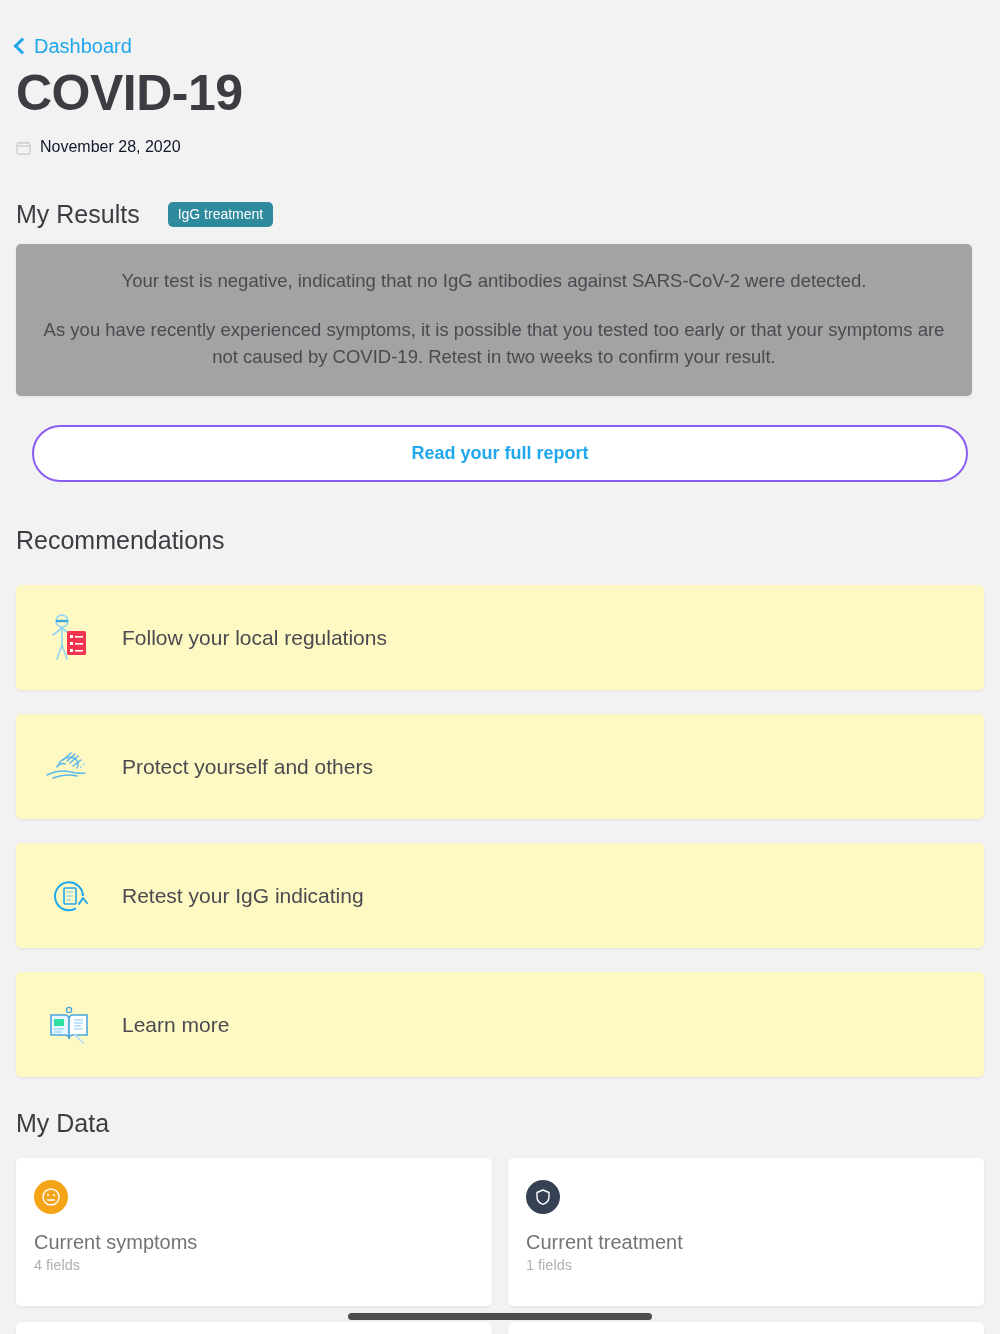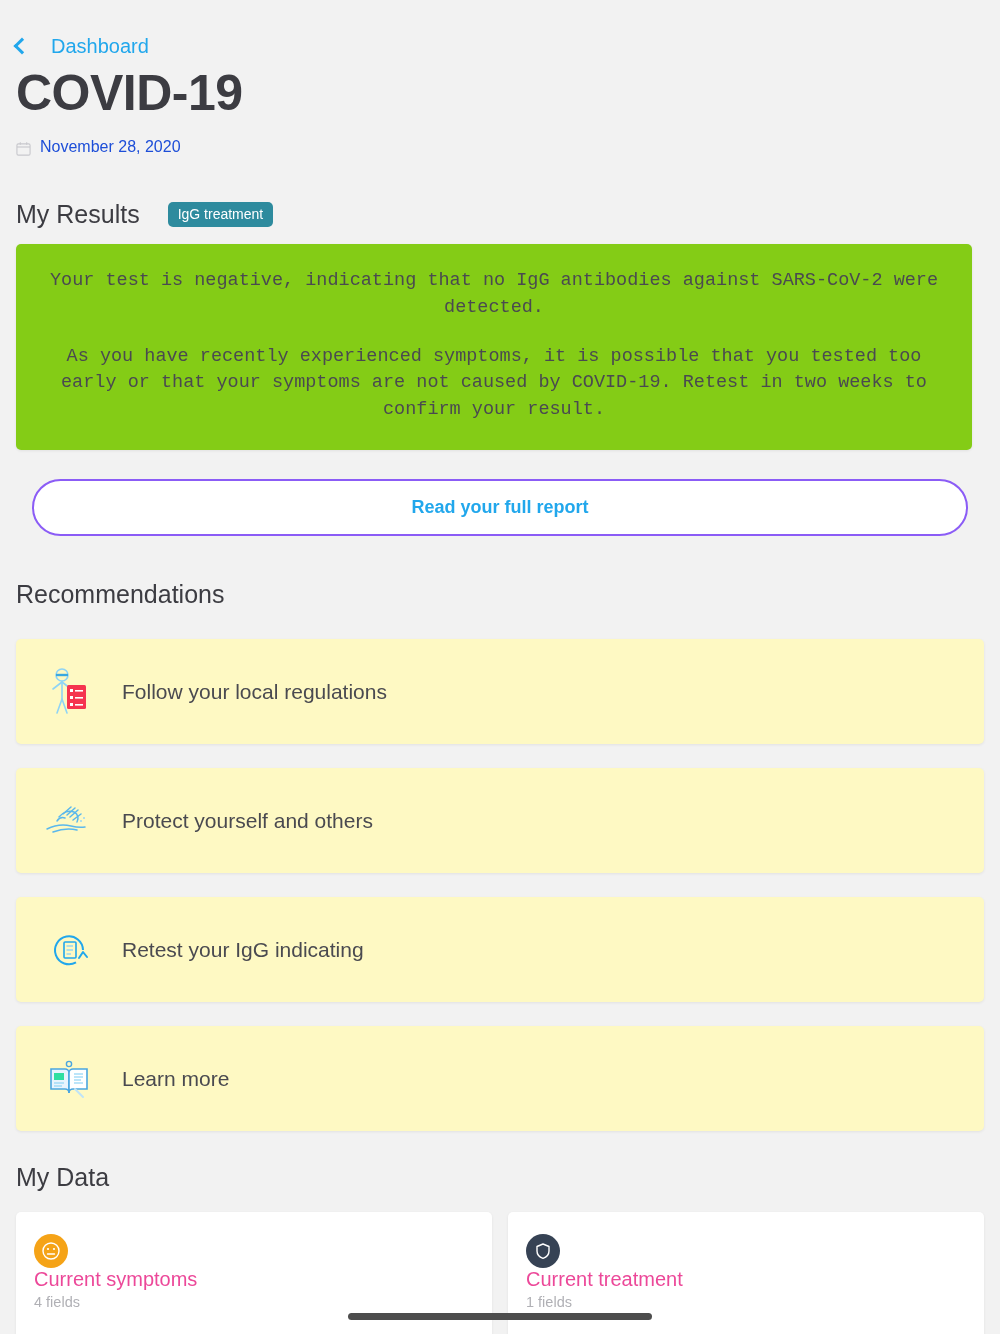--- a/index.html
+++ b/index.html
@@ -18,21 +18,21 @@
     height: 1334px;
     background: #f2f2f2;
   }
 
   
   .header { padding: 36px 16px 0 16px; }
 
   .back-link {
     display: flex;
     align-items: center;
-    gap: 21px;
+    gap: 4px;
     color: #21a7ec;
     font-size: 20px;
     line-height: 1;
     cursor: pointer;
     width: max-content;
   }
   .back-chevron {
     display: inline-block;
     width: 12px;
     height: 12px;
@@ -47,23 +47,23 @@
     margin-top: 8px;
     font-size: 50px;
     font-weight: 700;
     color: #3c3c42;
     letter-spacing: -0.5px;
   }
 
   .date-row {
     margin-top: 16px;
     display: flex;
-    align-items: flex-end;
+    align-items: center;
     gap: 9px;
-    color: #1d4ed8;
+    color: #0f172a;
     font-size: 16px;
   }
   .cal-icon { width: 15px; height: 15px; display: block; }
 
   
   .section-head {
     margin: 44px 16px 0 16px;
     display: flex;
     align-items: center;
     gap: 28px;
@@ -78,25 +78,24 @@
     color: #ffffff;
     font-size: 14px;
     padding: 5px 10px 6px 10px;
     border-radius: 5px;
     line-height: 1;
   }
 
   
   .result-card {
     margin: 15px 28px 0 16px;
-    background: #84cc16;
+    background: #a3a3a3;
     border-radius: 5px;
     padding: 24px 26px 26px 26px;
     box-shadow: 0 1px 3px rgba(0,0,0,0.07);
-    font-family: Liberation Mono, monospace;
   }
   .result-card p {
     text-align: center;
     color: #4a4a50;
     font-size: 18.5px;
     line-height: 1.45;
   }
   .result-card p + p { margin-top: 22px; }
 
   
@@ -161,22 +160,23 @@
   }
   .data-icon-circle {
     width: 34px;
     height: 34px;
     border-radius: 50%;
     display: flex;
     align-items: center;
     justify-content: center;
   }
   .data-card-title {
+    margin-top: 17px;
     font-size: 20px;
-    color: #ec4899;
+    color: #737373;
   }
   .data-card-sub {
     margin-top: 3px;
     font-size: 14.5px;
     color: #b0b0b5;
   }
 
   
   .home-indicator {
     position: absolute;

